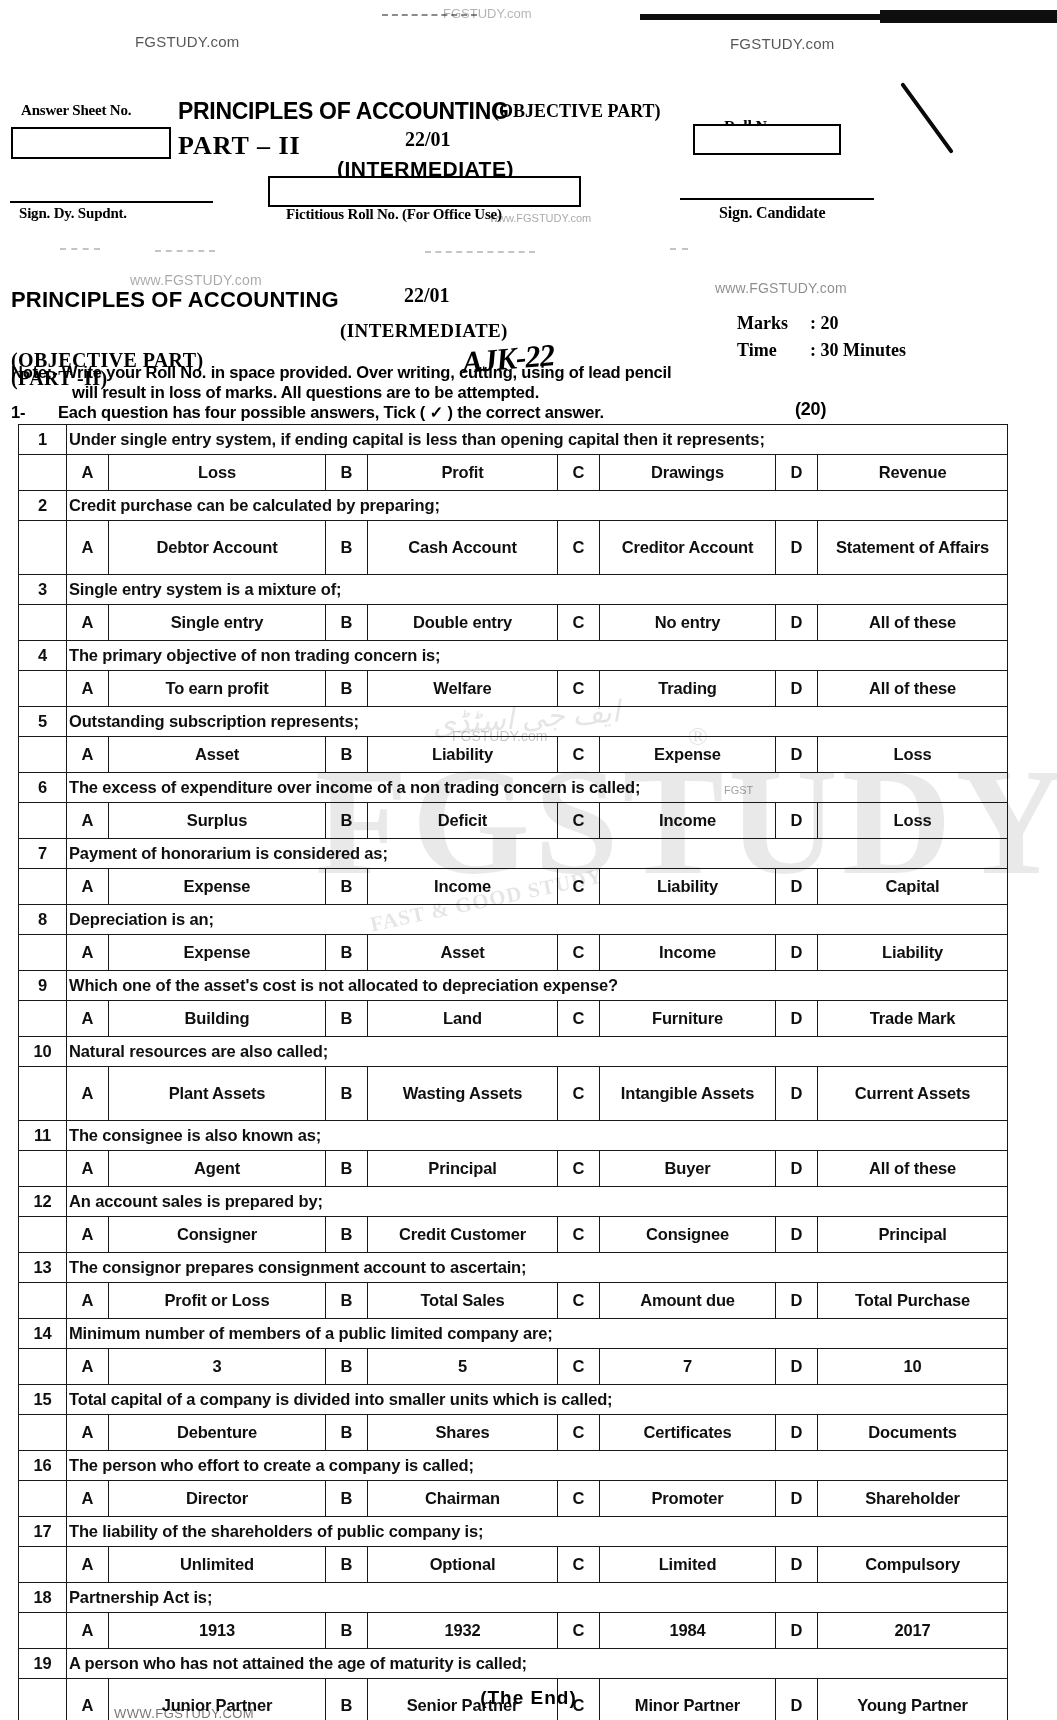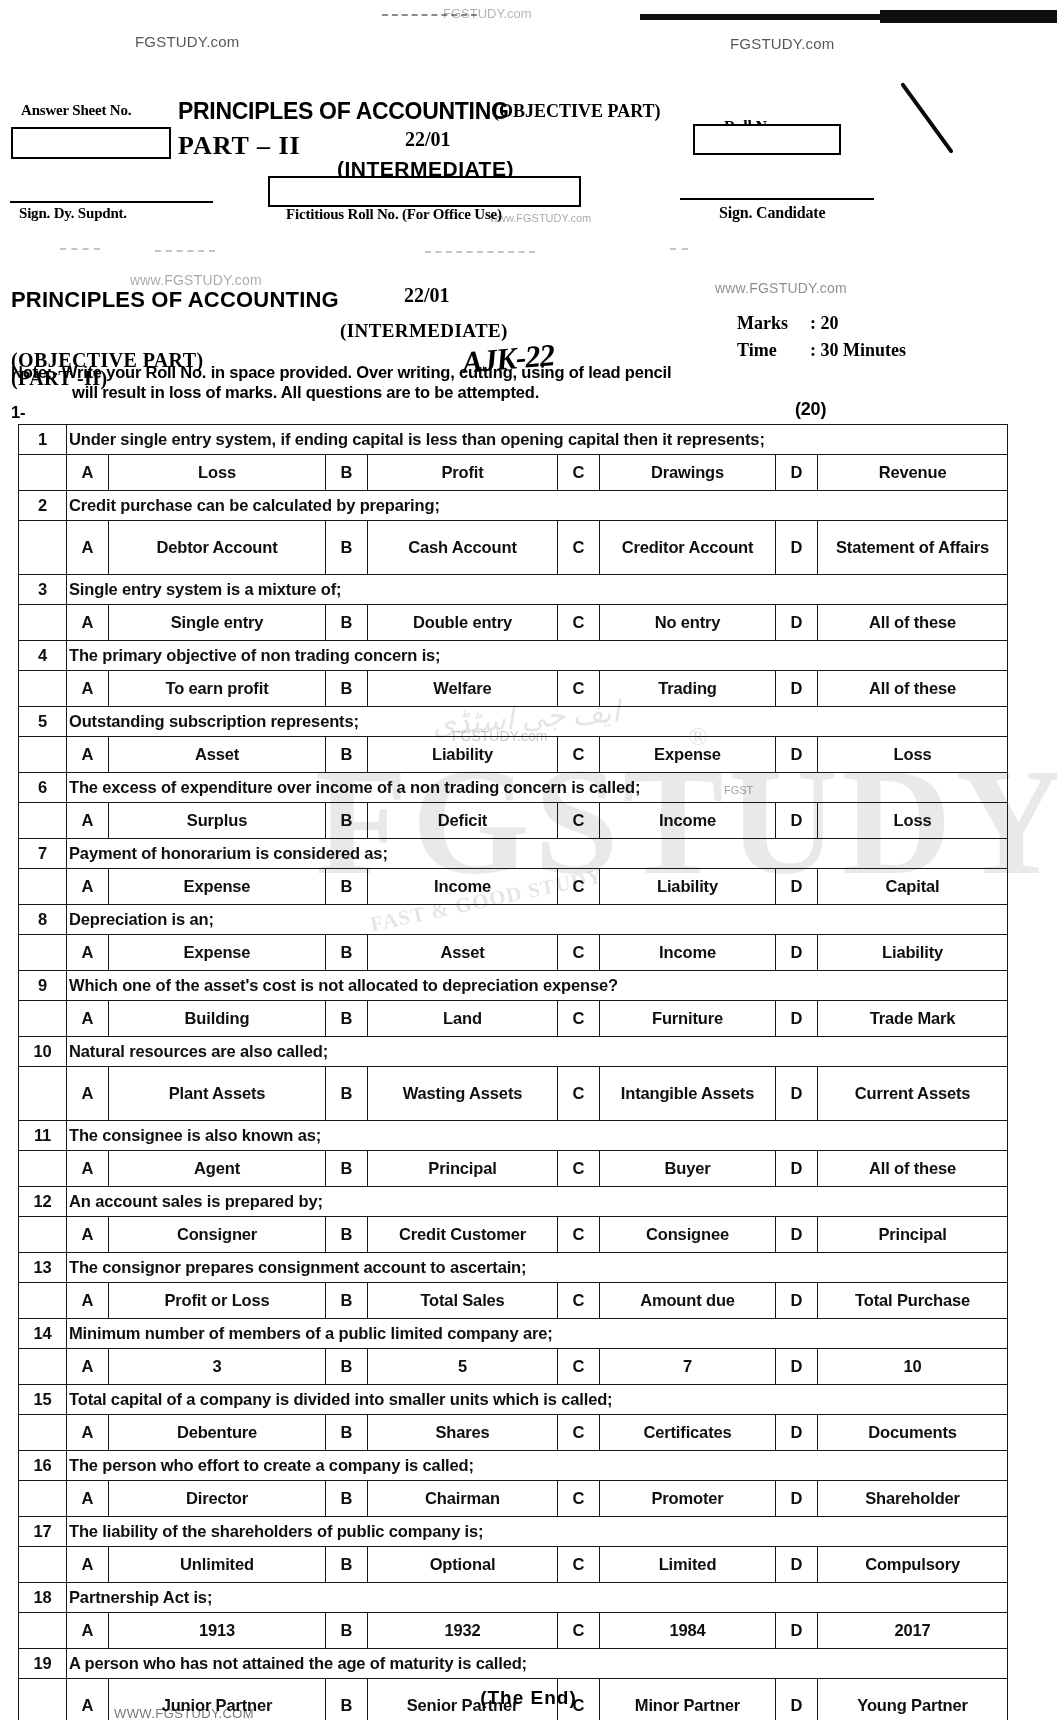--- a/index.html
+++ b/index.html
@@ -327,20 +327,21 @@
 
   <div class="h2-right" style="left:737px; top:313px;">Marks</div>
   <div class="h2-right" style="left:810px; top:313px;">:  20</div>
   <div class="h2-right" style="left:737px; top:340px;">Time</div>
   <div class="h2-right" style="left:810px; top:340px;">: 30 Minutes</div>
 
   <div class="note-line" style="left:11px; top:363px;">Note:- Write your Roll No. in space provided. Over writing, cutting, using of lead pencil</div>
   <div class="note-line" style="left:72px; top:383px;">will result in loss of marks. All questions are to be attempted.</div>
 
   <div class="instr-line" style="left:11px; top:403px;">1-</div>
+  <div class="instr-line" style="left:58px; top:403px;">Each question has four possible answers, Tick (  ✓  ) the correct answer.</div>
   <div class="instr-line" style="left:795px; top:399px; font-size:18px;">(20)</div>
 
   <div class="wm-big" style="left:315px; top:735px; font-size:152px;">FGSTUDY</div>
   <div class="wm-tag" style="left:368px; top:888px;">FAST &amp; GOOD STUDY</div>
   <div class="wm-faint" style="left:452px; top:728px; font-size:14px; color:rgba(0,0,0,0.22);">FGSTUDY.com</div>
   <div class="wm-reg" style="left:688px; top:722px;">®</div>
   <div class="wm-urdu" style="left:432px; top:700px;">ایف جی اسٹڈی</div>
   <div class="wm-faint" style="left:724px; top:784px; font-size:11px; color:rgba(0,0,0,0.38);">FGST</div>
 
   <table id="mcq">

